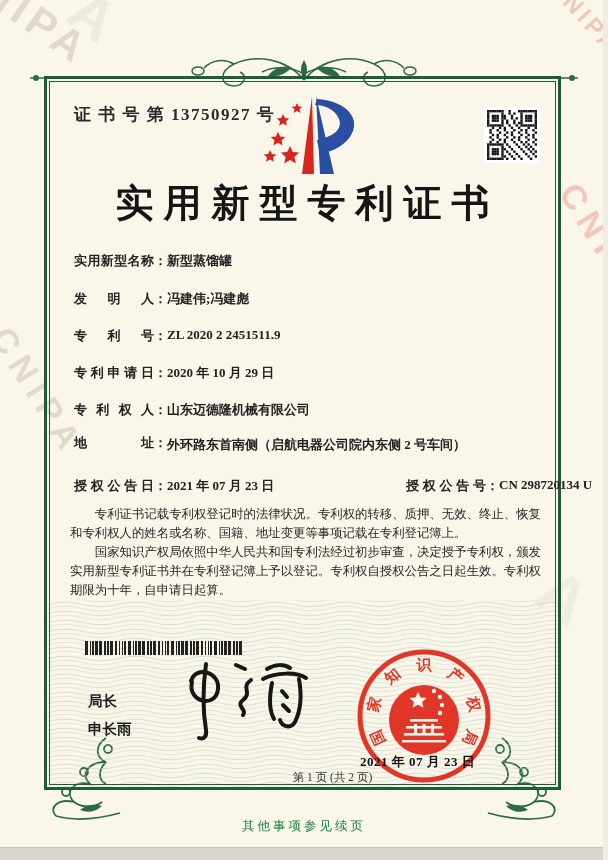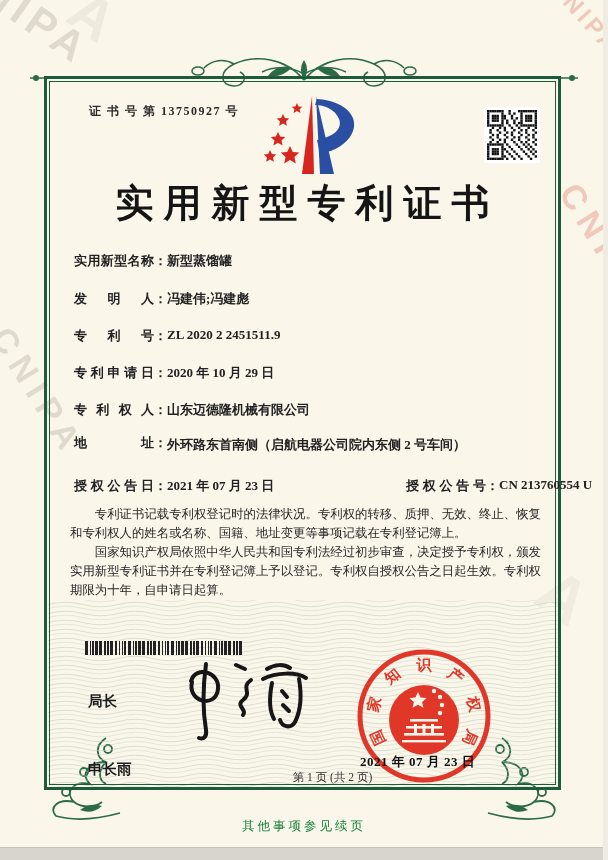--- a/index.html
+++ b/index.html
@@ -13,42 +13,42 @@
   
   .frame{position:absolute;left:44px;top:76px;width:511px;height:708px;border:3px solid #1e5a3c;}
   .frame-inner{position:absolute;inset:2px;border:1px solid #1e5a3c;}
   
   .top-orn{position:absolute;left:28px;top:48px;width:552px;height:44px;}
   .corner-orn{position:absolute;width:100px;height:84px;}
   .corner-orn.left{left:22px;top:736px;}
   .corner-orn.right{left:486px;top:736px;transform:scaleX(-1);}
   .wavyband{position:absolute;left:48px;top:600px;width:511px;height:190px;}
   
-  .cert-no{position:absolute;left:89px;top:103px;font-size:12px;letter-spacing:1.5px;font-weight:600;color:#2b2b2b;}
+  .cert-no{position:absolute;left:74px;top:103px;font-size:17px;letter-spacing:1.5px;font-weight:600;color:#2b2b2b;}
   .logo{position:absolute;left:250px;top:94px;width:112px;height:84px;}
   .qr{position:absolute;left:484px;top:107px;width:56px;height:56px;background:#fff;padding:3px;box-sizing:border-box;}
   .title{position:absolute;left:44px;top:178px;width:517px;text-align:center;
     font-size:38px;font-weight:bold;letter-spacing:10px;text-indent:10px;color:#151515;}
   
   .frow{position:absolute;left:74px;font-size:13px;font-weight:700;white-space:nowrap;color:#222;}
   .flabel{display:inline-block;width:80px;text-align:justify;text-align-last:justify;vertical-align:top;}
   .fcolon{display:inline-block;width:13px;vertical-align:top;}
   .fval{display:inline-block;vertical-align:top;}
   .fval .vline{line-height:21px;white-space:nowrap;}
   .r1{top:252px}.r2{top:290px}.r3{top:327px}.r4{top:364px}.r5{top:401px}
   .r6{top:434px}.r7{top:477px}
   .grant-no{position:absolute;left:332px;top:0;}
   
   .paras{position:absolute;left:70px;top:505px;width:471px;font-size:12.4px;line-height:19px;
     text-align:justify;color:#262626;font-weight:500;}
   .paras p{margin:0;text-indent:2em;}
   
   .barcode{position:absolute;left:85px;top:641px;width:160px;height:14px;}
   .signer-title{position:absolute;left:88px;top:692px;font-size:14.5px;font-weight:600;}
-  .signer-name{position:absolute;left:88px;top:720px;font-size:14.5px;font-weight:600;margin-top:40px;}
+  .signer-name{position:absolute;left:88px;top:720px;font-size:14.5px;font-weight:600;}
   .signature{position:absolute;left:172px;top:652px;width:155px;height:110px;}
   .seal{position:absolute;left:354px;top:646px;width:140px;height:140px;opacity:.93;}
   .seal-date{position:absolute;left:360px;top:753px;width:140px;font-size:13px;font-weight:600;
     color:#111;letter-spacing:.5px;white-space:nowrap;z-index:5;}
   .page-indicator{position:absolute;left:44px;top:770px;width:577px;text-align:center;font-size:11.5px;color:#333;}
   .continuation{position:absolute;left:0;top:818px;width:608px;text-align:center;font-size:12.5px;
     letter-spacing:3px;color:#15803d;font-weight:500;}
   
   .bottom-strip{position:absolute;left:0;top:847px;width:608px;height:13px;background:#d8d5ce;border-top:1px solid #c8c5bd;}
   .right-strip{position:absolute;right:0;top:0;width:5px;height:860px;background:#efece4;}
@@ -362,21 +362,21 @@
   </div>
   <div class="frow r5">
     <span class="flabel">专利权人</span><span class="fcolon">：</span><span class="fval">山东迈德隆机械有限公司</span>
   </div>
   <div class="frow r6">
     <span class="flabel">地址</span><span class="fcolon">：</span><span class="fval"><span class="vline" style="display:block">外环路东首南侧（启航电器公司院内东侧 2 号车间）</span></span>
   </div>
   <div class="frow r7">
     <span class="flabel">授权公告日</span><span class="fcolon">：</span><span class="fval">2021 年 07 月 23 日</span>
     <span class="grant-no">
-      <span class="flabel">授权公告号</span><span class="fcolon">：</span><span class="fval">CN 213760554 U</span>
+      <span class="flabel">授权公告号</span><span class="fcolon">：</span><span class="fval">CN 298720134 U</span>
     </span>
   </div>
 
   <div class="paras">
     <p>专利证书记载专利权登记时的法律状况。专利权的转移、质押、无效、终止、恢复和专利权人的姓名或名称、国籍、地址变更等事项记载在专利登记簿上。</p>
     <p>国家知识产权局依照中华人民共和国专利法经过初步审查，决定授予专利权，颁发实用新型专利证书并在专利登记簿上予以登记。专利权自授权公告之日起生效。专利权期限为十年，自申请日起算。</p>
   </div>
 
   <svg class="barcode" id="bcsvg">
       <rect x="0" y="0" width="3" height="14" fill="#222"></rect>

